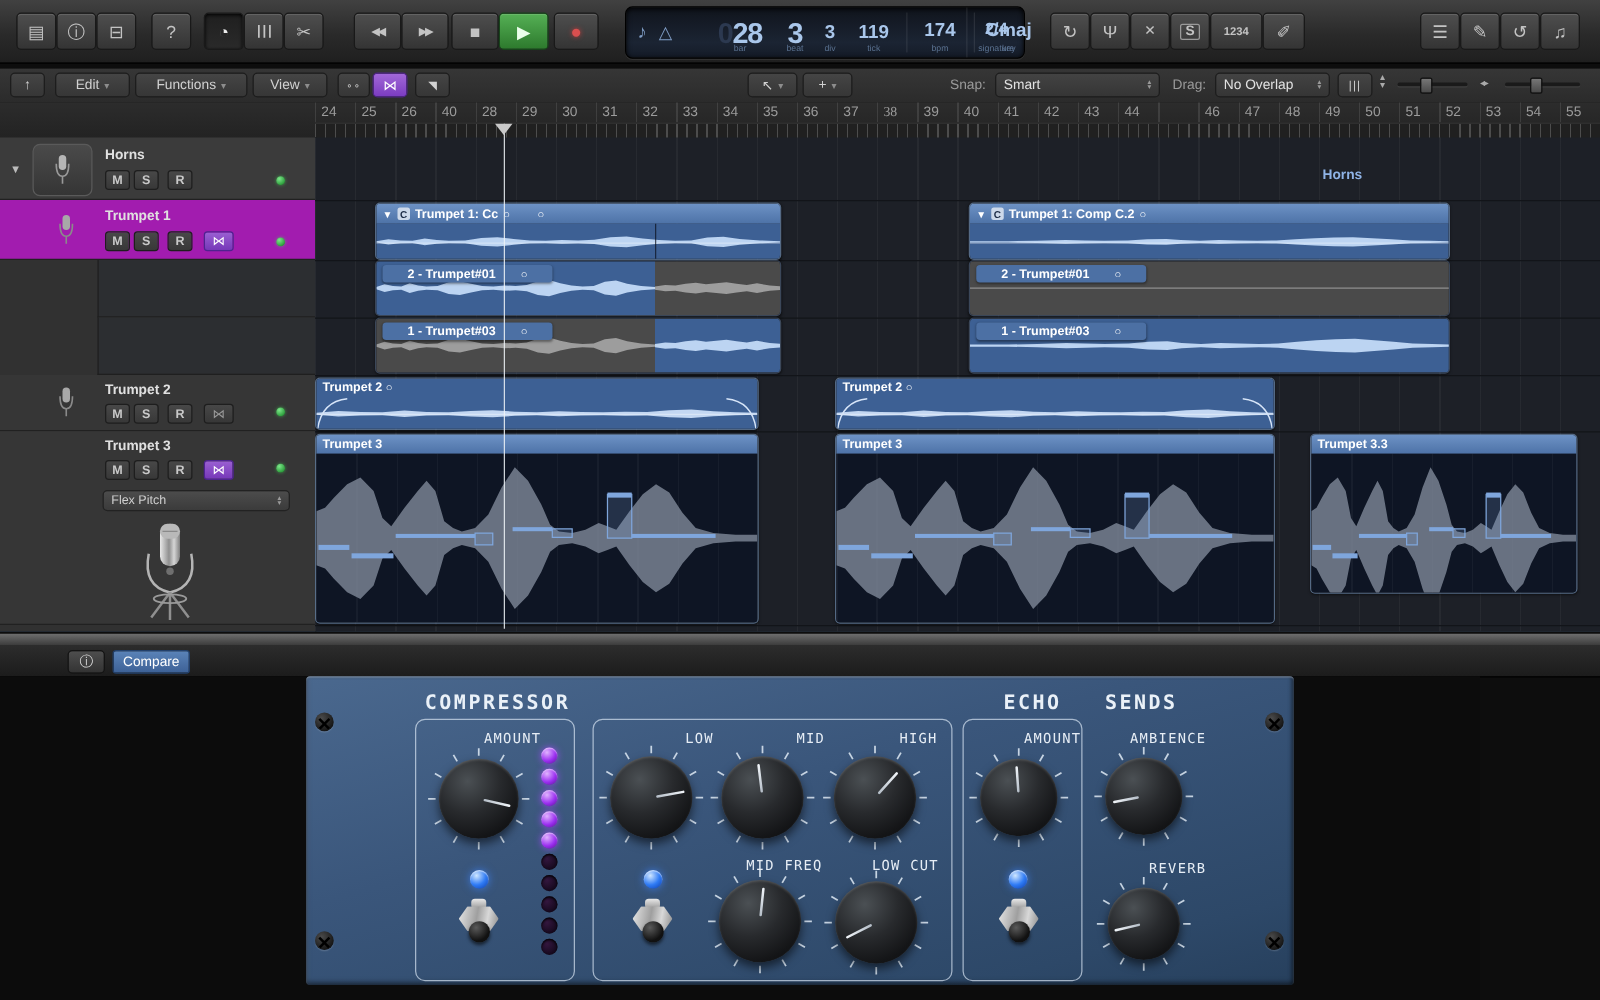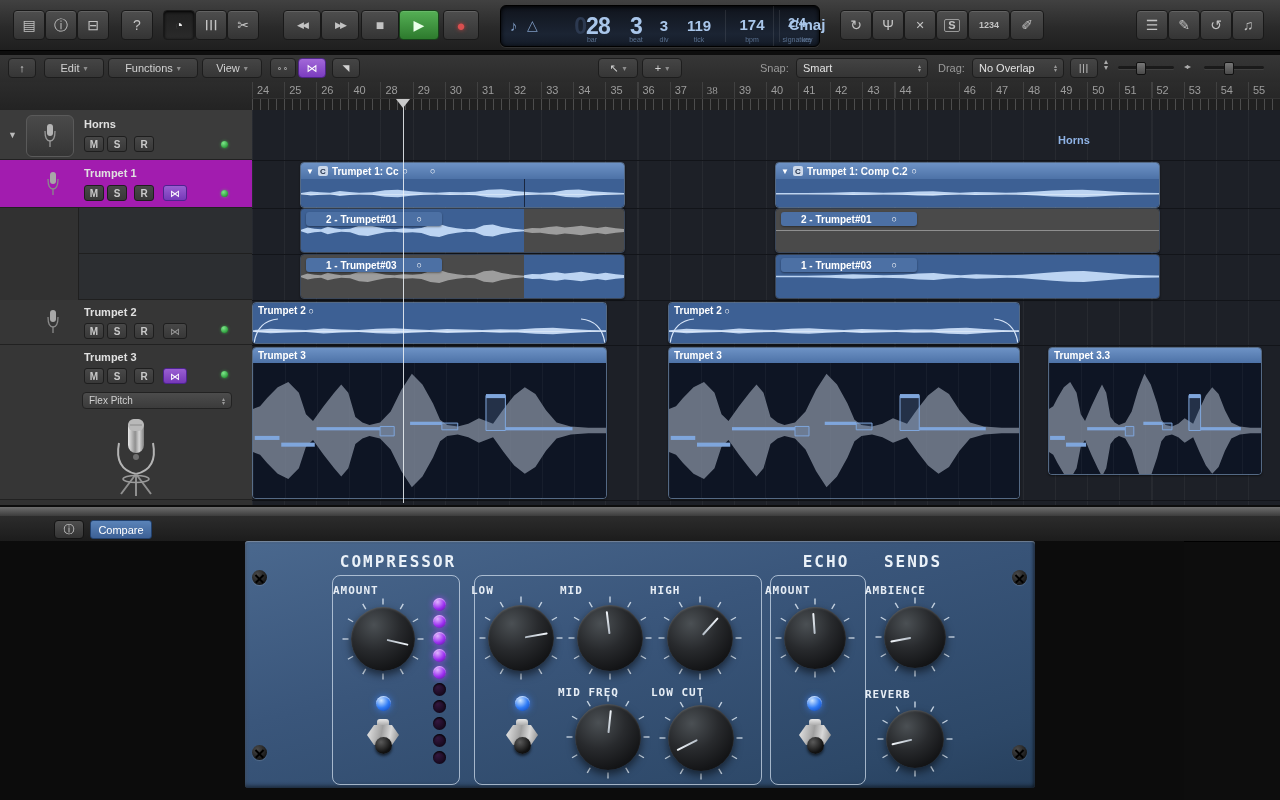--- a/index.html
+++ b/index.html
@@ -129,22 +129,22 @@
     background:linear-gradient(#5a83b8,#3d6196);border:1px solid #22406b;color:#fff;font-size:11px;
     display:flex;align-items:center;justify-content:center}
   #plug-area{position:absolute;left:0;top:541px;width:1184px;height:259px;background:#0c0c0c}
   #panel{position:absolute;left:245px;top:0;width:790px;height:247px;border-radius:3px;
     background:linear-gradient(165deg,#4a688e,#3a567b 40%,#2d4868 85%,#27405d);
     box-shadow:inset 0 1px 1px rgba(255,255,255,.3),inset 0 -2px 4px rgba(0,0,0,.5),
       inset 2px 0 3px rgba(255,255,255,.08),inset -2px 0 3px rgba(0,0,0,.3)}
   .ptitle{position:absolute;top:11px;height:18px;text-align:center;color:#eaf1f8;
     font-family:"DejaVu Sans Mono",monospace;font-size:16px;font-weight:bold;letter-spacing:2px}
   .pbox{position:absolute;border:1px solid rgba(215,228,242,.7);border-radius:8px}
-  .klabel{position:absolute;height:13px;text-align:left;color:#e6edf5;
-    font-family:"DejaVu Sans Mono",monospace;font-size:11px;font-weight:bold;letter-spacing:1px}
+  .klabel{position:absolute;height:13px;text-align:right;color:#e6edf5;
+    font-family:"DejaVu Sans Mono",monospace;font-size:11px;font-weight:normal;letter-spacing:1px}
   .knob{position:absolute}
   .kbody{position:absolute;inset:0;border-radius:50%;
     background:radial-gradient(circle at 36% 28%,#4b5054,#282a2d 42%,#141517 74%,#0a0b0c);
     box-shadow:0 4px 8px rgba(0,0,0,.55),inset 0 1px 2px rgba(255,255,255,.18)}
   .pwrap{position:absolute;inset:0}
   .pline{position:absolute;left:50%;top:9%;width:2px;height:35%;margin-left:-1px;
     background:linear-gradient(#f2f6fa,#b4bdc7);border-radius:1px}
   #led-col{position:absolute;left:433px;top:57px;display:flex;flex-direction:column;gap:4px}
   .led{width:13px;height:13px;border-radius:50%;
     background:radial-gradient(circle at 35% 30%,#34173f,#170a1f 70%);

